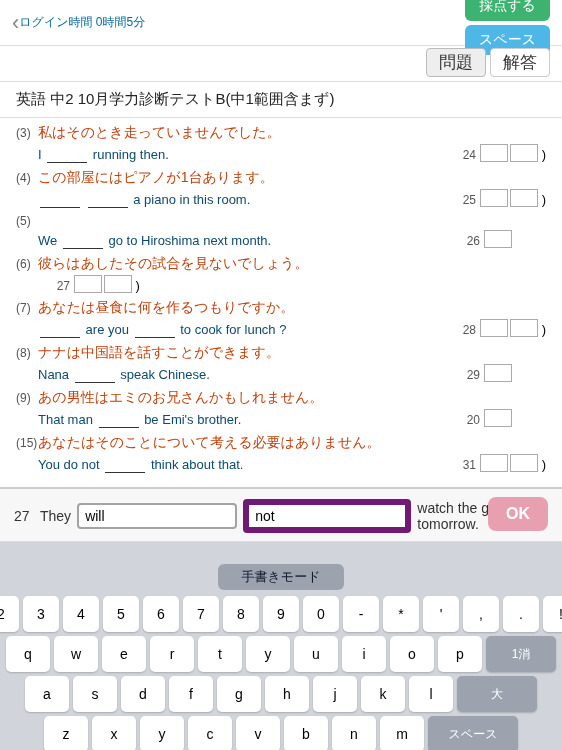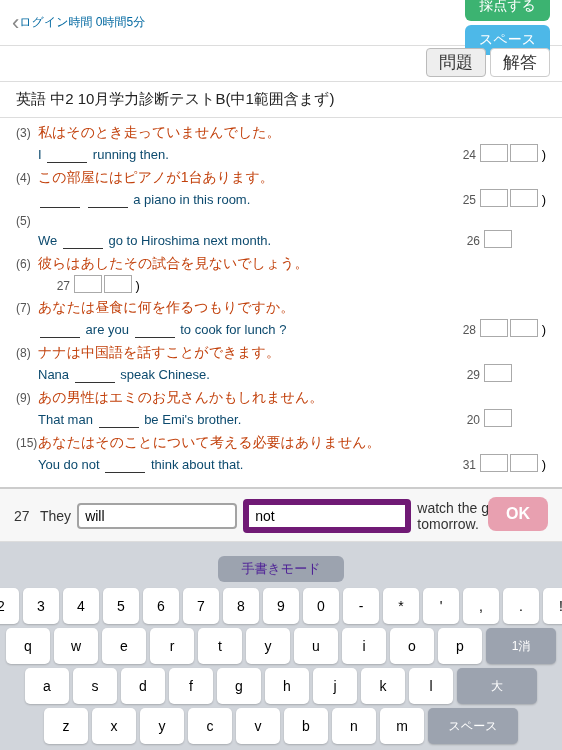--- a/index.html
+++ b/index.html
@@ -206,23 +206,23 @@
       margin-left: 16px;
     }
 
     
     .keyboard-section {
       background: #d1d5db;
       padding: 6px 6px;
     }
     .keyboard-mode-btn {
       display: block;
-      margin: 8px auto 6px;
+      margin: 16px auto 6px;
       background: #9ca3af;
-      color: #4c1d95;
+      color: #0f172a;
       border: none;
       border-radius: 6px;
       padding: 4px 24px;
       font-size: 13px;
       cursor: pointer;
     }
     .kb-row {
       display: flex;
       gap: 4px;
       margin-bottom: 4px;

